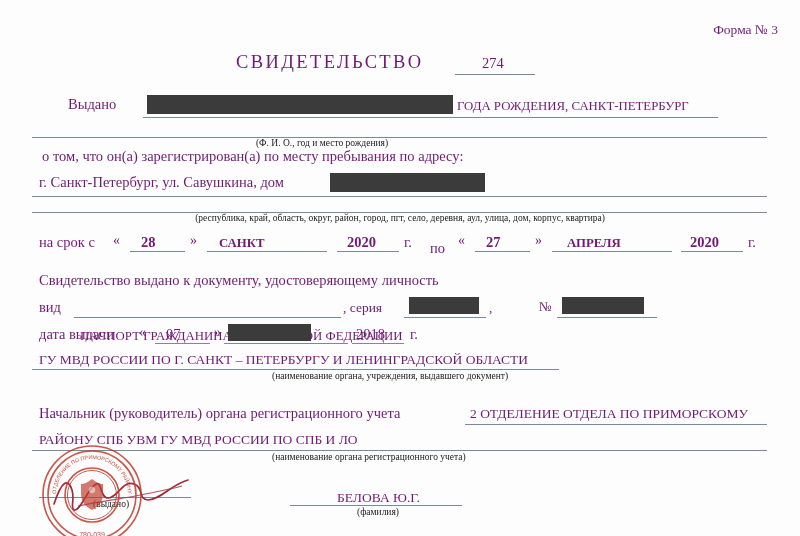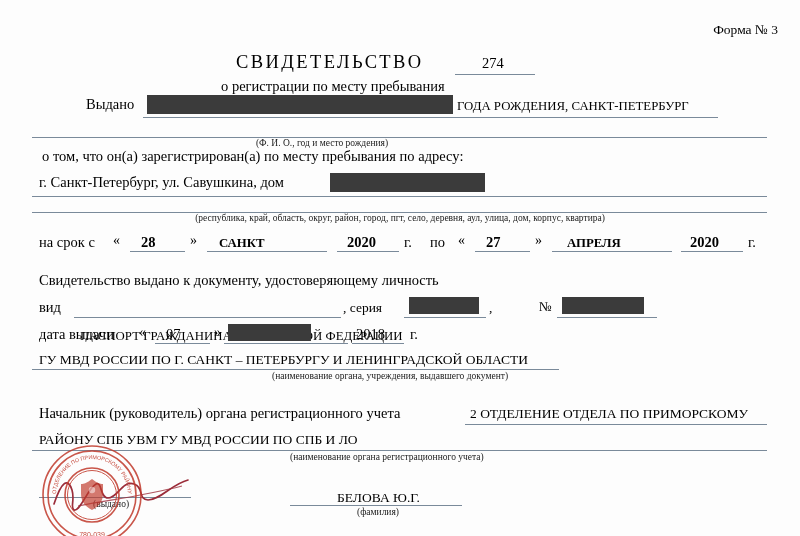--- a/index.html
+++ b/index.html
@@ -16,21 +16,21 @@
     width: 800px;
     height: 536px;
     overflow: hidden;
     background: #fdfdfd;
   }
   
   .t {
     position: absolute;
     white-space: nowrap;
     font-family: "Liberation Serif", serif;
-    color: #000000;
+    color: #701a75;
   }
   .center { text-align: center; }
   .rule {
     position: absolute;
     background: #7a8a9a;
     height: 1px;
   }
   .redact {
     position: absolute;
     background: #3b3b3b;
@@ -76,23 +76,22 @@
 
 <div id="page">
 
   <div class="t form-no" style="right:22px; top:22px;">Форма № 3</div>
 
   <div class="t title" style="left:236px; top:52px;">СВИДЕТЕЛЬСТВО</div>
 
   <div class="t body14" style="left:482px; top:55px;">274</div>
   <div class="rule" style="left:455px; top:74px; width:80px;"></div>
 
-  <div class="t subtitle" style="left:221px; top:78px;">о регистрации по месту пребывания</div>
 
-  <div class="t body14" style="left:86px; top:96px;">Выдано</div>
+  <div class="t body14" style="left:68px; top:96px;">Выдано</div>
   <div class="redact" style="left:147px; top:95px; width:306px; height:19px;"></div>
   <div class="t caps" style="left:457px; top:99px;">ГОДА РОЖДЕНИЯ, САНКТ-ПЕТЕРБУРГ</div>
   <div class="rule" style="left:143px; top:117px; width:575px;"></div>
 
   <div class="rule" style="left:32px; top:137px; width:735px;"></div>
   <div class="t tiny center" style="left:0; top:138px; width:644px;">(Ф. И. О., год и место рождения)</div>
 
   <div class="t body14" style="left:42px; top:148px;">о том, что он(а) зарегистрирован(а) по месту пребывания по адресу:</div>
 
   <div class="t body14" style="left:39px; top:174px;">г. Санкт-Петербург, ул. Савушкина, дом</div>
@@ -104,21 +103,21 @@
   <div class="t body14" style="left:39px; top:234px;">на срок с</div>
   <div class="t quote" style="left:113px; top:233px;">«</div>
   <div class="t body14" style="left:141px; top:234px; font-weight:bold;">28</div>
   <div class="rule" style="left:130px; top:251px; width:55px;"></div>
   <div class="t quote" style="left:190px; top:233px;">»</div>
   <div class="t caps" style="left:219px; top:236px; font-weight:bold;">САНКТ</div>
   <div class="rule" style="left:207px; top:251px; width:120px;"></div>
   <div class="t body14" style="left:347px; top:234px; font-weight:bold;">2020</div>
   <div class="rule" style="left:337px; top:251px; width:62px;"></div>
   <div class="t body14" style="left:404px; top:234px;">г.</div>
-  <div class="t body14" style="left:430px; top:234px;text-align:center;">по</div>
+  <div class="t body14" style="left:430px; top:240px;text-align:center;">по</div>
   <div class="t quote" style="left:458px; top:233px;">«</div>
   <div class="t body14" style="left:486px; top:234px; font-weight:bold;">27</div>
   <div class="rule" style="left:475px; top:251px; width:55px;"></div>
   <div class="t quote" style="left:535px; top:233px;">»</div>
   <div class="t caps" style="left:567px; top:236px; font-weight:bold;">АПРЕЛЯ</div>
   <div class="rule" style="left:552px; top:251px; width:120px;"></div>
   <div class="t body14" style="left:690px; top:234px; font-weight:bold;">2020</div>
   <div class="rule" style="left:681px; top:251px; width:62px;"></div>
   <div class="t body14" style="left:748px; top:234px;">г.</div>
 
@@ -148,21 +147,21 @@
 
   <div class="t body13" style="left:39px; top:352px;">ГУ  МВД  РОССИИ  ПО  Г. САНКТ – ПЕТЕРБУРГУ  И  ЛЕНИНГРАДСКОЙ ОБЛАСТИ</div>
   <div class="rule" style="left:32px; top:369px; width:527px;"></div>
   <div class="t tiny" style="left:272px; top:371px;">(наименование органа, учреждения, выдавшего документ)</div>
 
   <div class="t body14" style="left:39px; top:405px;">Начальник (руководитель) органа регистрационного учета</div>
   <div class="t body13" style="left:470px; top:406px;">2 ОТДЕЛЕНИЕ ОТДЕЛА  ПО ПРИМОРСКОМУ</div>
   <div class="rule" style="left:465px; top:424px; width:302px;"></div>
   <div class="t body13" style="left:39px; top:432px;">РАЙОНУ СПБ УВМ  ГУ  МВД РОССИИ  ПО СПБ  И  ЛО</div>
   <div class="rule" style="left:32px; top:450px; width:735px;"></div>
-  <div class="t tiny" style="left:290px; top:452px;">(наименование органа регистрационного учета)</div>
+  <div class="t tiny" style="left:272px; top:452px;">(наименование органа регистрационного учета)</div>
 
   <div class="rule" style="left:39px; top:497px; width:152px;"></div>
   <div class="t tiny" style="left:93px; top:499px;">(выдано)</div>
 
   <div class="t body13" style="left:337px; top:490px;">БЕЛОВА Ю.Г.</div>
   <div class="rule" style="left:290px; top:505px; width:172px;"></div>
   <div class="t tiny" style="left:357px; top:507px;">(фамилия)</div>
 
   <svg id="signature" viewBox="0 0 160 46">
     <path d="M6 34 C14 10, 20 8, 24 20 C27 30, 22 38, 26 40 C32 42, 40 18, 48 14

